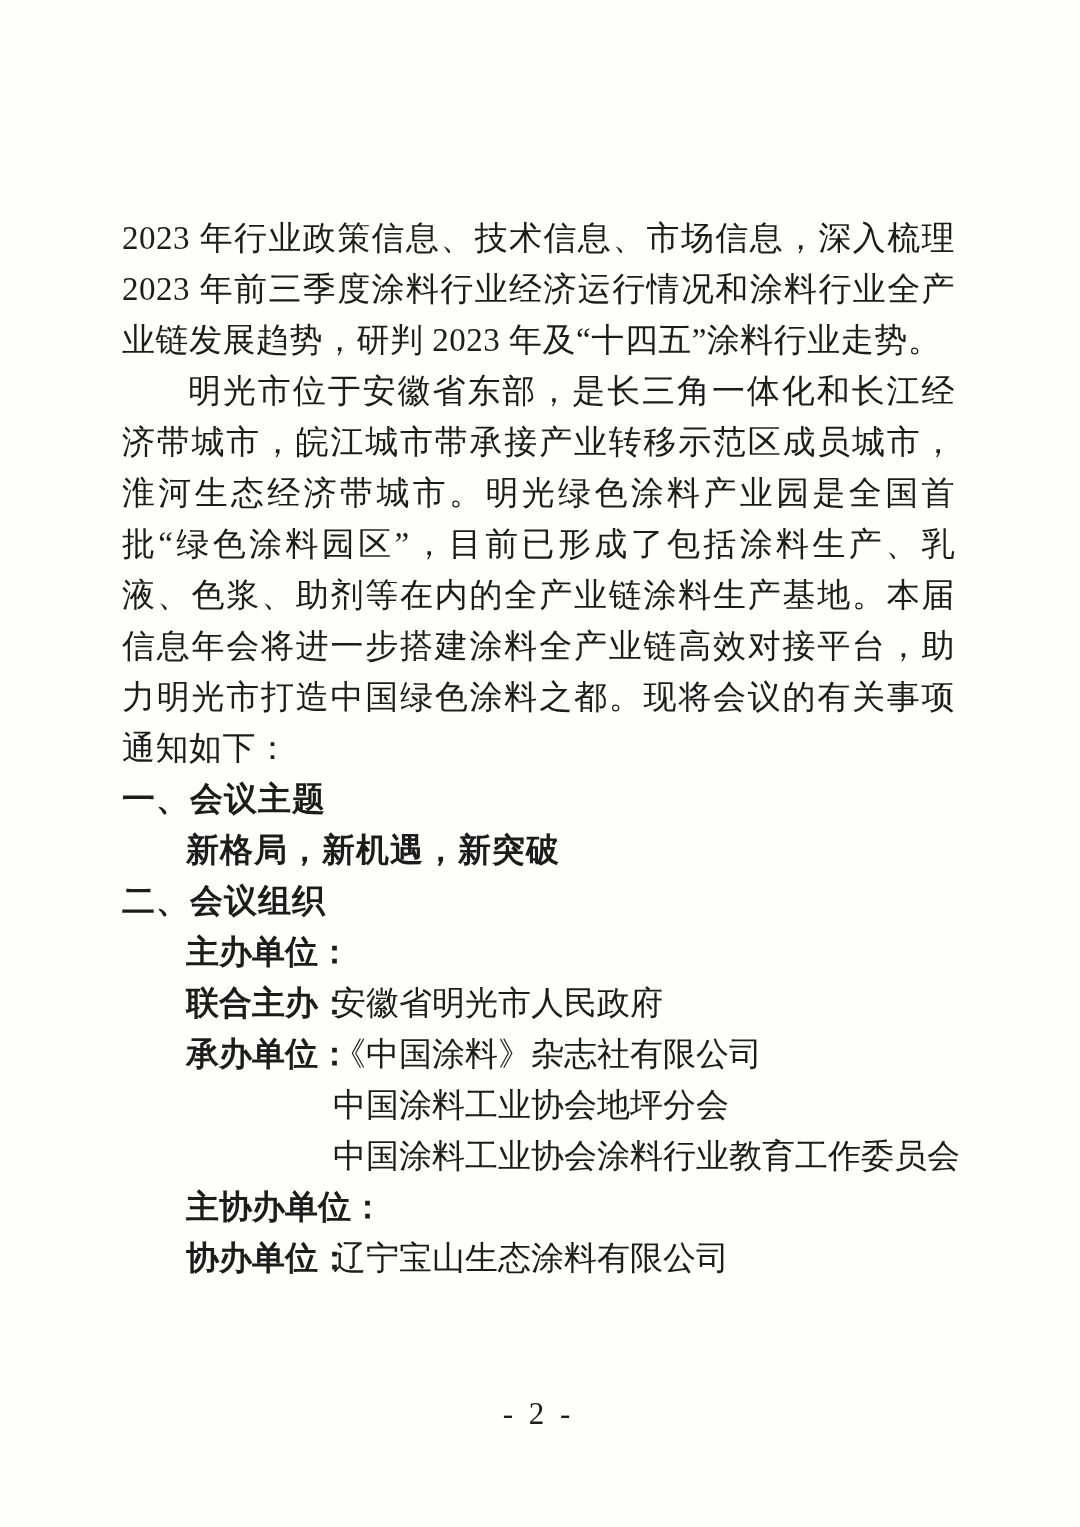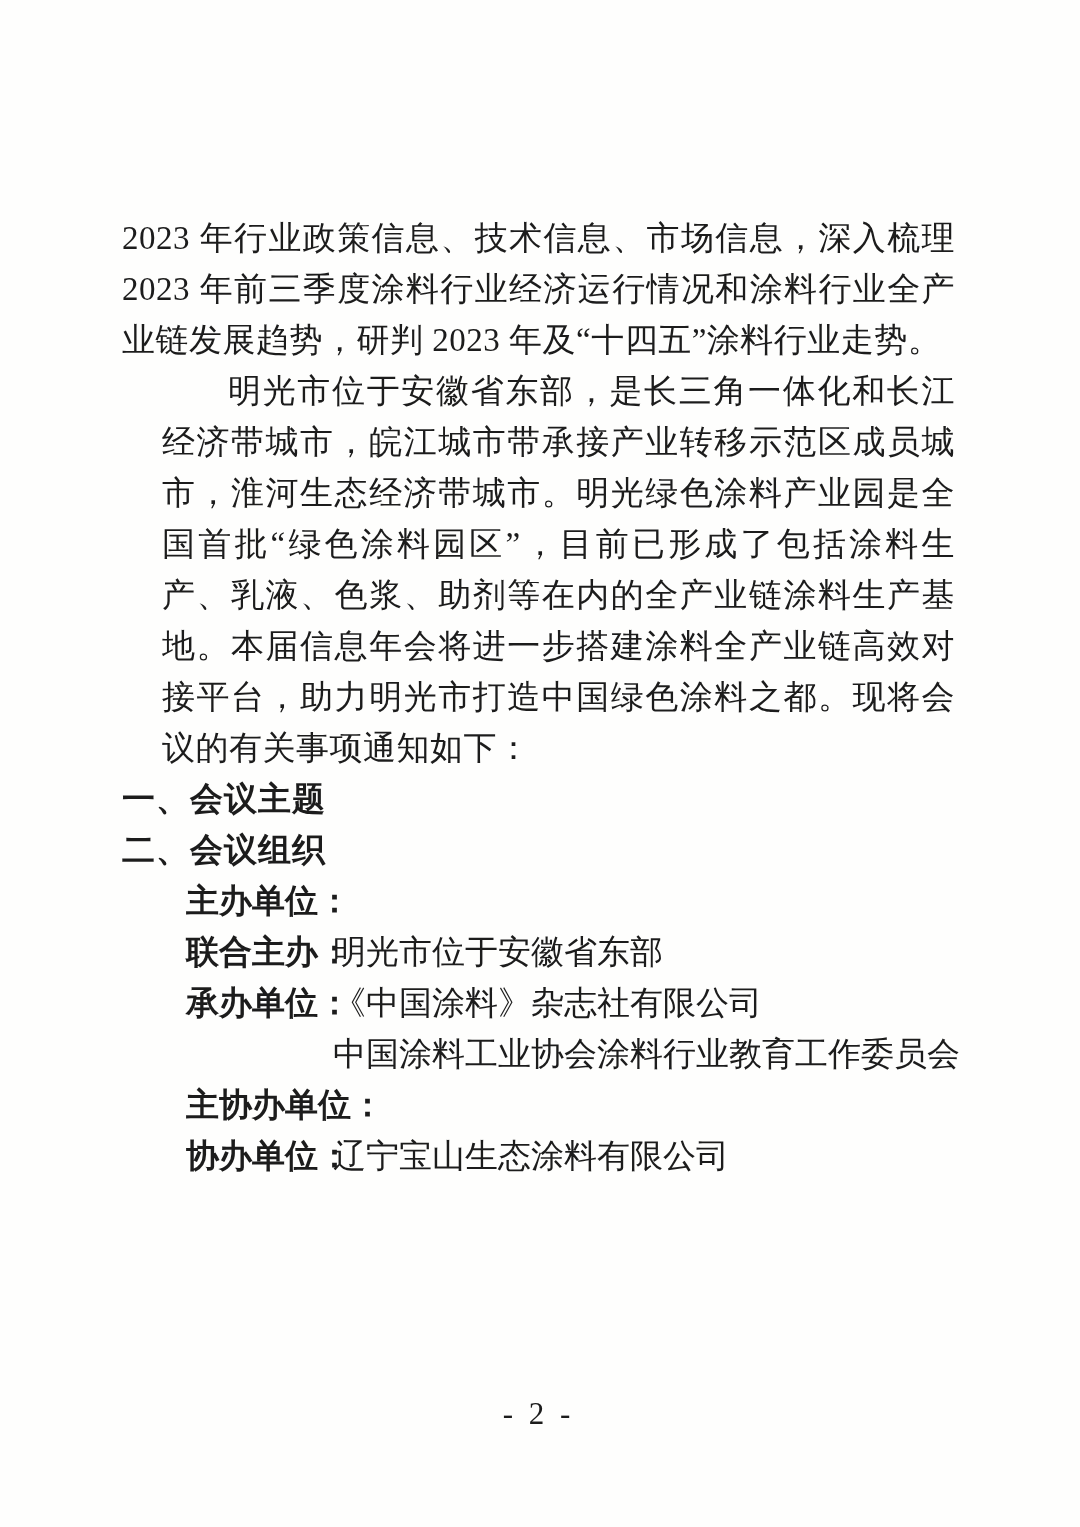--- a/index.html
+++ b/index.html
@@ -18,21 +18,21 @@
     left: 122px;
     top: 213px;
     width: 833px;
     font-size: 33px;
     line-height: 51px;
   }
   .para {
     text-align: justify;
     letter-spacing: 0.5px;
   }
-  .para.indent { text-indent: 66px; margin-left: 40px; }
+  .para.indent { text-indent: 66px; }
   .heading {
     font-weight: 700;
     letter-spacing: 1px;
   }
   .theme {
     font-weight: 700;
     padding-left: 64px;
     letter-spacing: 1px;
   }
   .org-row { display: flex; padding-left: 64px; }
@@ -53,35 +53,37 @@
   }
 </style>
 </head>
 <body>
 
 <div class="page">
   <div class="content">
     <p class="para">2023 年行业政策信息、技术信息、市场信息，深入梳理 2023 年前三季度涂料行业经济运行情况和涂料行业全产业链发展趋势，研判 2023 年及“十四五”涂料行业走势。</p>
     <p class="para indent">明光市位于安徽省东部，是长三角一体化和长江经济带城市，皖江城市带承接产业转移示范区成员城市，淮河生态经济带城市。明光绿色涂料产业园是全国首批“绿色涂料园区”，目前已形成了包括涂料生产、乳液、色浆、助剂等在内的全产业链涂料生产基地。本届信息年会将进一步搭建涂料全产业链高效对接平台，助力明光市打造中国绿色涂料之都。现将会议的有关事项通知如下：</p>
     <div class="heading">一、会议主题</div>
+    <div class="theme">新格局，新机遇，新突破</div>
     <div class="heading">二、会议组织</div>
     <div id="org-list">
         <div class="org-row">
           <span class="org-label" style="width: 147px;">主办单位：</span>
         </div>
         <div class="org-row">
           <span class="org-label" style="width: 147px;">联合主办：</span>
-          <span class="org-value">明光市位于安徽省东部</span>
+          <span class="org-value">安徽省明光市人民政府</span>
         </div>
         <div class="org-row">
           <span class="org-label" style="width: 147px;">承办单位：</span>
           <span class="org-value">《中国涂料》杂志社有限公司</span>
         </div>
         <div class="org-row">
           <span class="org-label" style="width: 147px;"></span>
+          <span class="org-value">中国涂料工业协会地坪分会</span>
         </div>
         <div class="org-row">
           <span class="org-label" style="width: 147px;"></span>
           <span class="org-value">中国涂料工业协会涂料行业教育工作委员会</span>
         </div>
         <div class="org-row">
           <span class="org-label" style="width: 180px;">主协办单位：</span>
         </div>
         <div class="org-row">
           <span class="org-label" style="width: 147px;">协办单位：</span>

